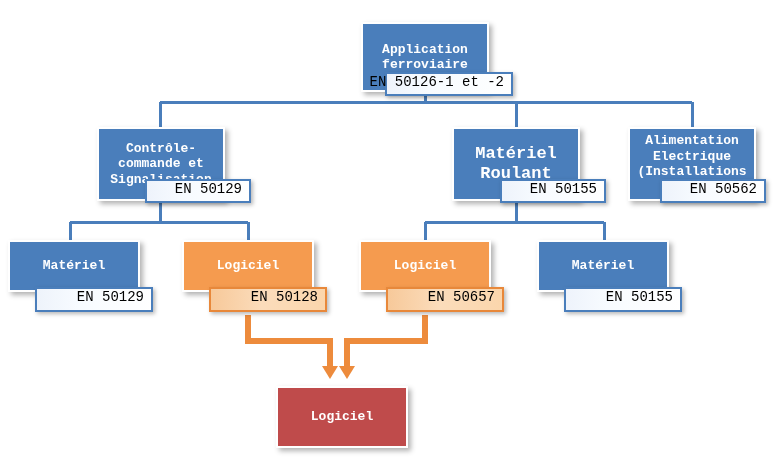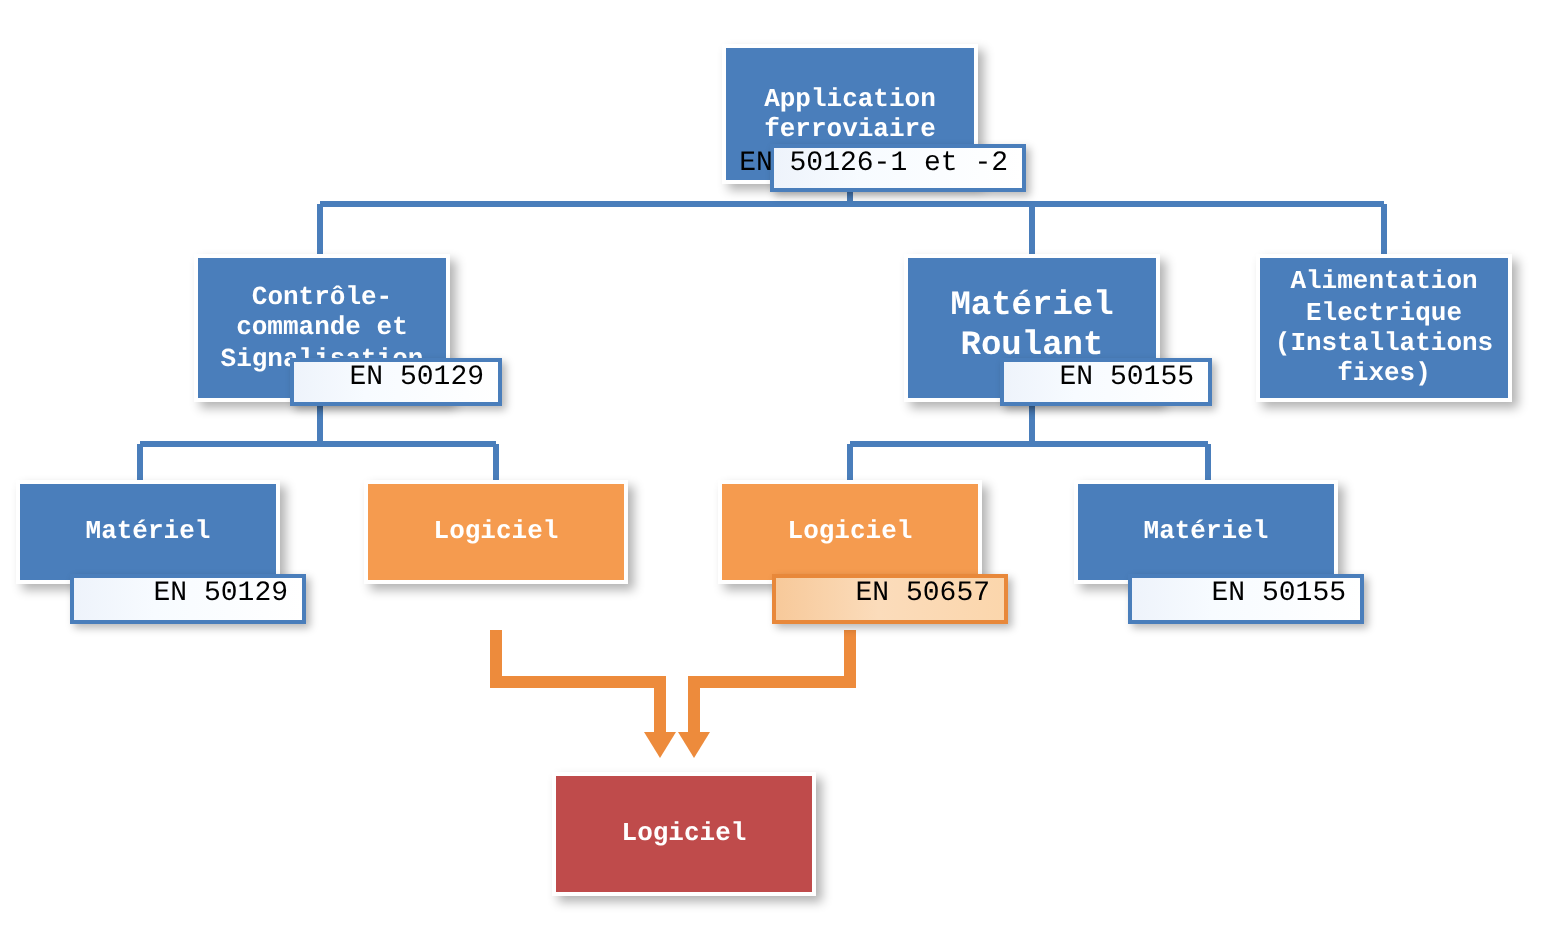--- a/index.html
+++ b/index.html
@@ -89,30 +89,36 @@
   <div class="node blue" style="left:452px;top:127px;width:128px;height:74px;font-size:17px;font-weight:bold;">
     <span class="ttl">Matériel Roulant</span>
   </div>
   <div class="tag" style="left:500px;top:179px;width:106px;height:24px;font-size:14px;">
     <span>EN 50155</span>
   </div>
 
   <div class="node blue" style="left:628px;top:127px;width:128px;height:74px;font-size:13px;font-weight:bold;">
     <span class="ttl">Alimentation Electrique (Installations fixes)</span>
   </div>
+  <div class="tag" style="left:660px;top:179px;width:106px;height:24px;font-size:14px;">
+    <span>EN 50562</span>
+  </div>
 
   <div class="node blue" style="left:8px;top:240px;width:132px;height:52px;font-size:13px;font-weight:bold;">
     <span class="ttl">Matériel</span>
   </div>
   <div class="tag" style="left:35px;top:287px;width:118px;height:25px;font-size:14px;">
     <span>EN 50129</span>
   </div>
 
   <div class="node orange" style="left:182px;top:240px;width:132px;height:52px;font-size:13px;font-weight:bold;">
     <span class="ttl">Logiciel</span>
+  </div>
+  <div class="tag orange" style="left:209px;top:287px;width:118px;height:25px;font-size:14px;">
+    <span>EN 50128</span>
   </div>
 
   <div class="node orange" style="left:359px;top:240px;width:132px;height:52px;font-size:13px;font-weight:bold;">
     <span class="ttl">Logiciel</span>
   </div>
   <div class="tag orange" style="left:386px;top:287px;width:118px;height:25px;font-size:14px;">
     <span>EN 50657</span>
   </div>
 
   <div class="node blue" style="left:537px;top:240px;width:132px;height:52px;font-size:13px;font-weight:bold;">

